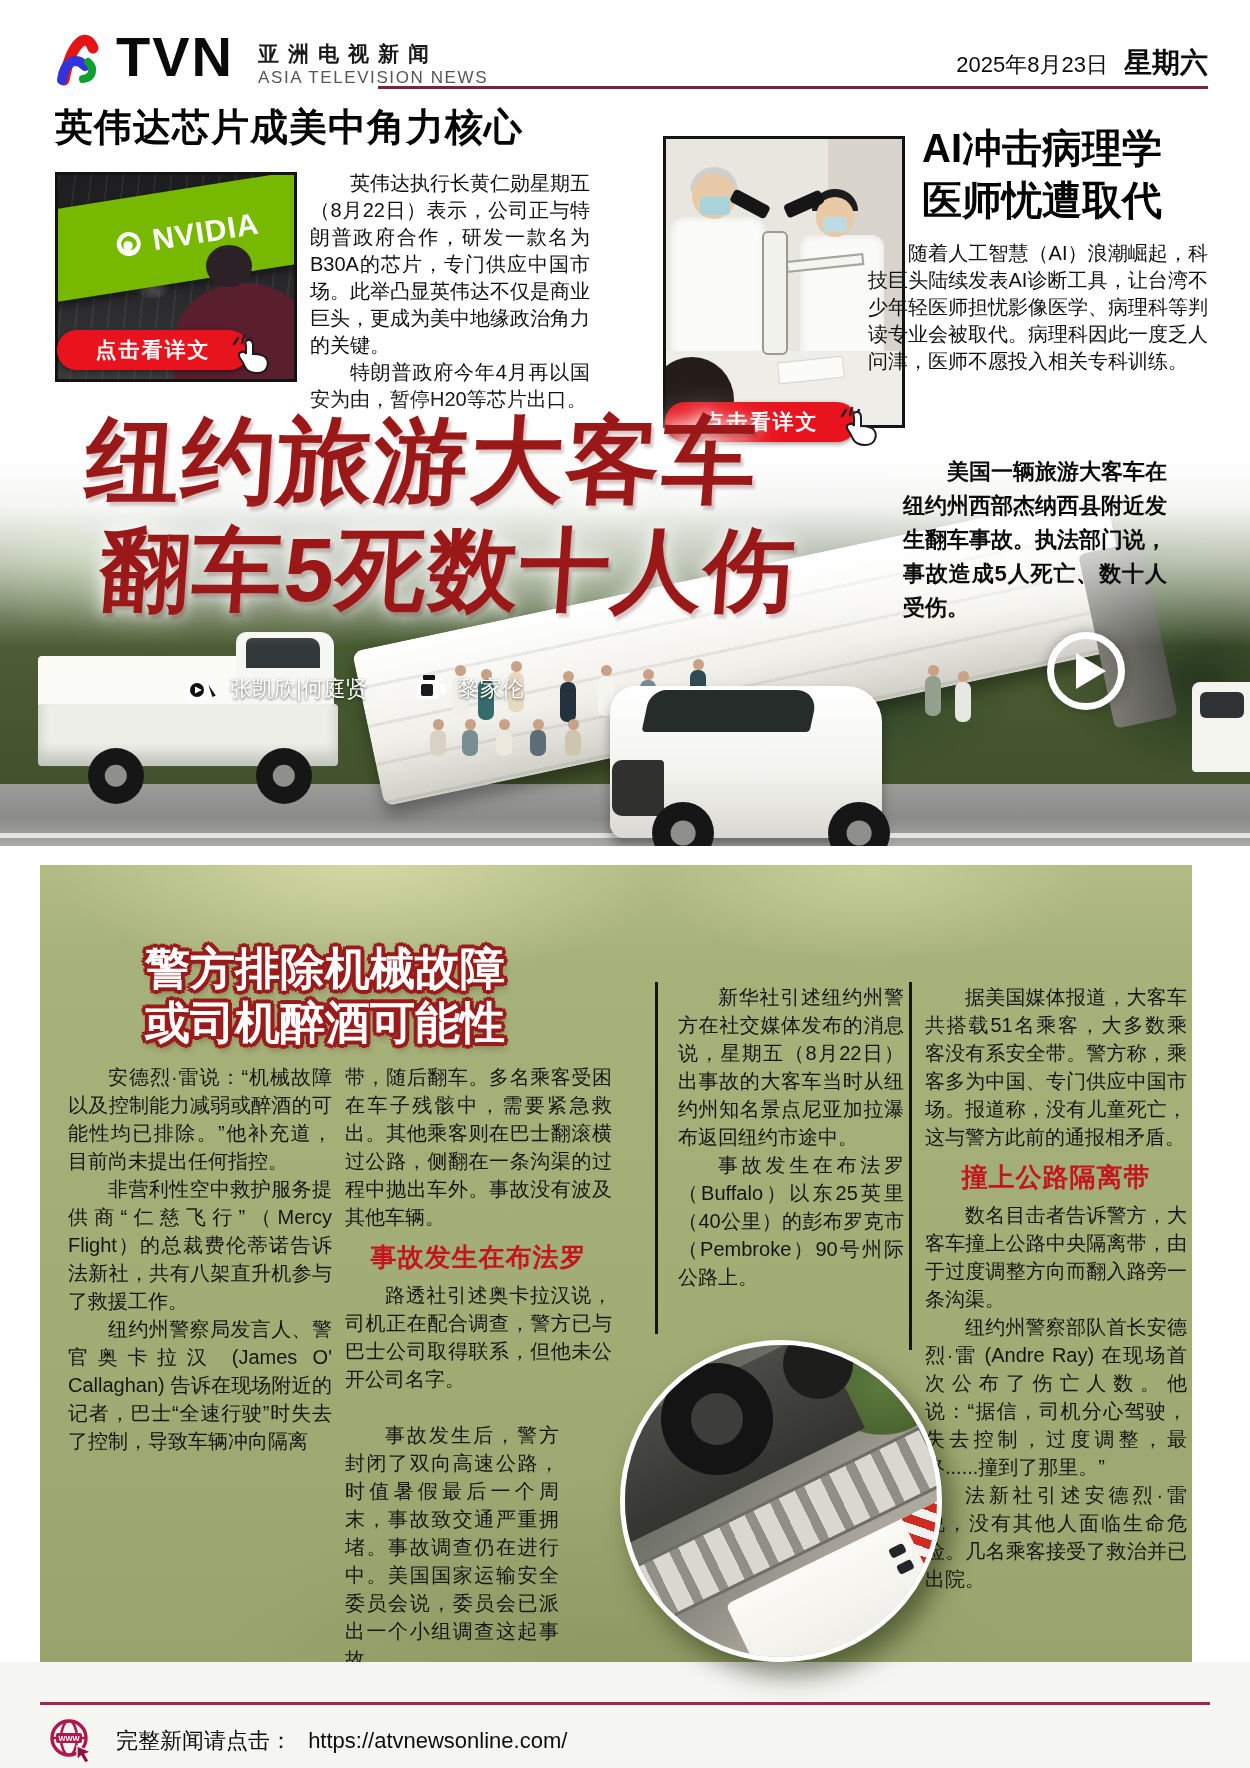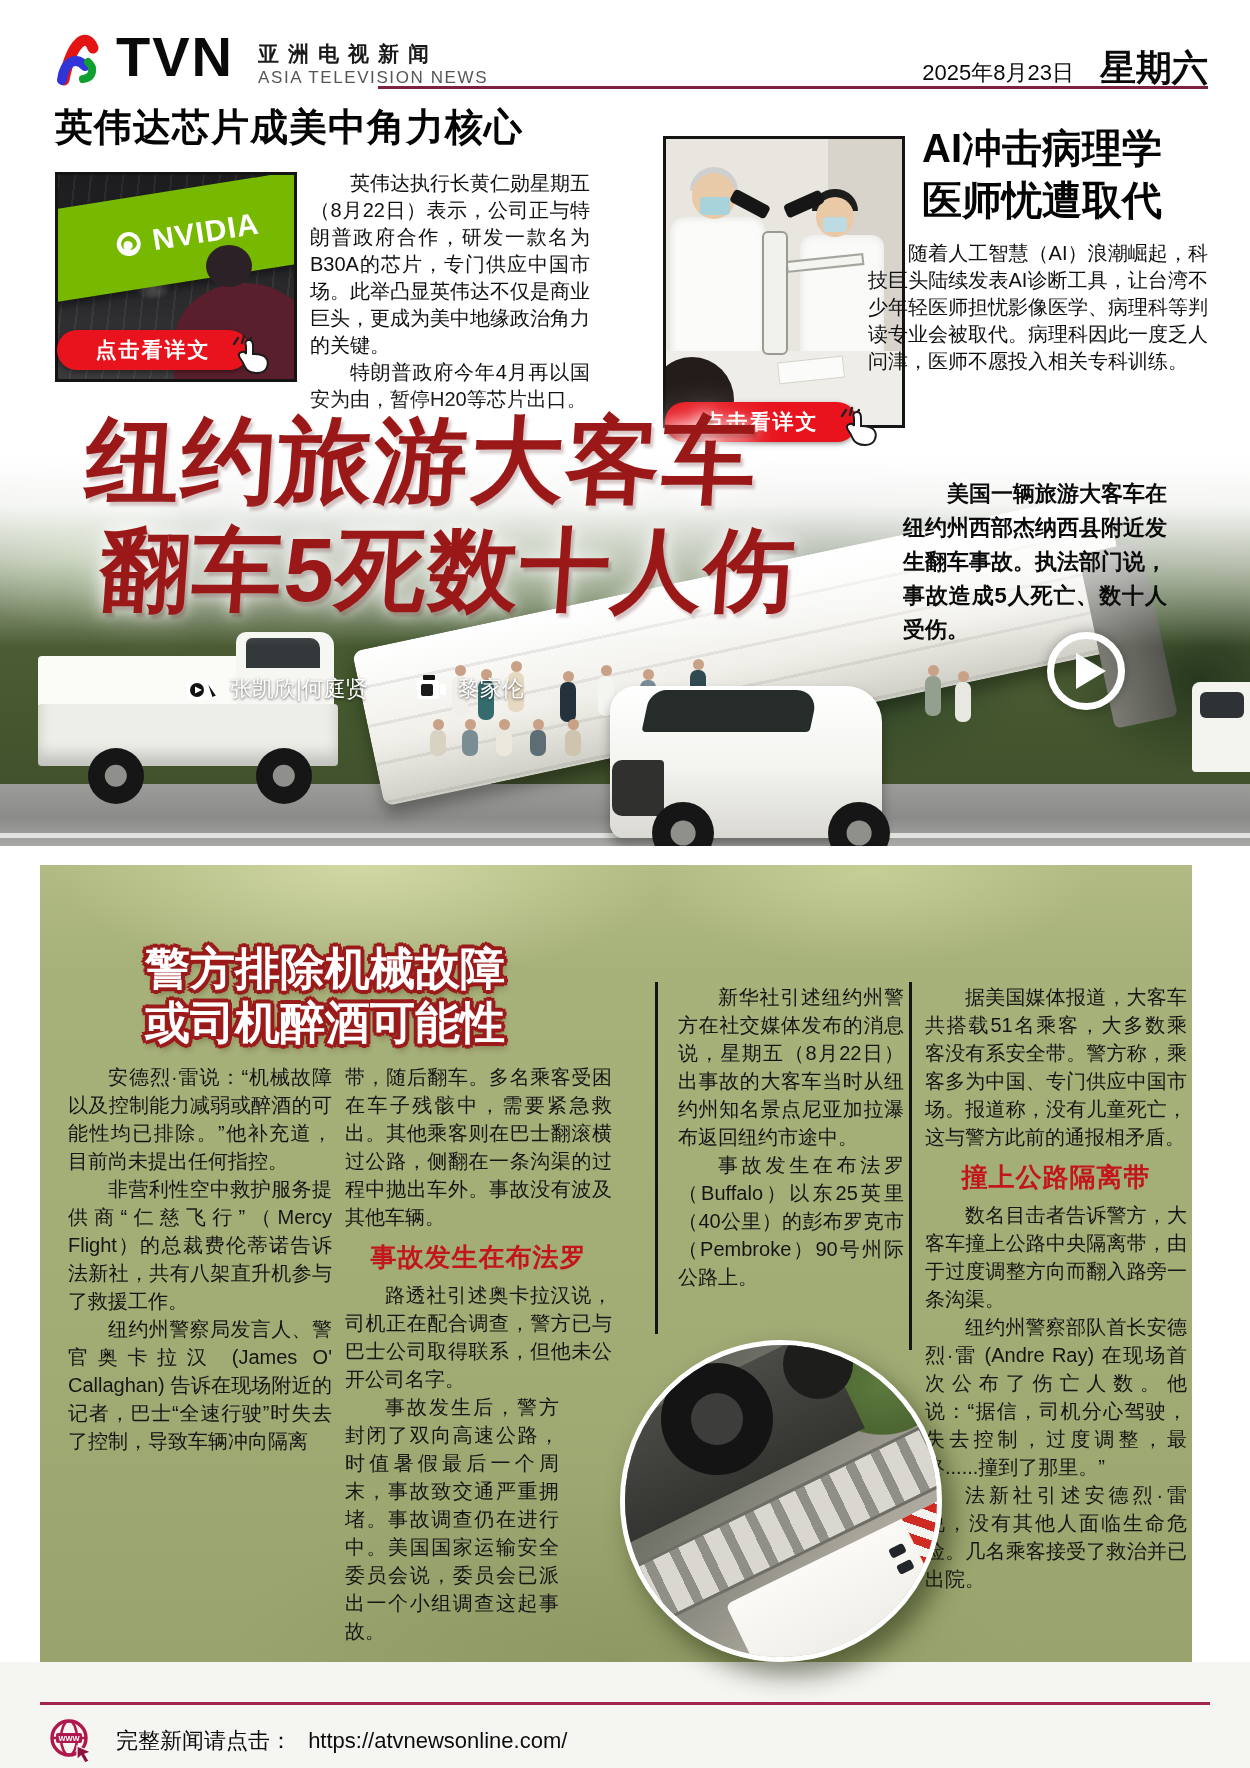--- a/index.html
+++ b/index.html
@@ -9,21 +9,21 @@
     background:#ffffff; overflow:hidden;
     font-family:"Liberation Sans","DejaVu Sans",sans-serif;
     color:#111;
   }
   
   .brand-a { position:absolute; left:52px; top:28px; }
   .brand-tvn { position:absolute; left:116px; top:24px; font-size:56px; font-weight:800; letter-spacing:2px; color:#0a0a0a; }
   .brand-cn { position:absolute; left:258px; top:40px; font-size:21px; font-weight:700; letter-spacing:9px; color:#1a1a1a; }
   .brand-en { position:absolute; left:258px; top:68px; font-size:17px; letter-spacing:1.6px; color:#555; }
   .date-box { position:absolute; right:42px; top:44px; font-size:22px; color:#0a0a0a; }
-  .date-box .weekday { font-size:36px; font-weight:800; margin-left:26px; }
+  .date-box .weekday { font-size:28px; font-weight:800; margin-left:16px; }
   .header-rule { position:absolute; left:378px; top:86px; width:830px; height:3px; background:#7e2040; }
 
   
   .tl-title { position:absolute; left:55px; top:102px; font-size:38px; font-weight:900; letter-spacing:1px; color:#050505; }
   .story-p { text-align:justify; font-size:20px; line-height:27px; }
   .story-p p { text-indent:2em; }
   .tl-text { position:absolute; left:310px; top:170px; width:280px; }
   .photo-frame { position:absolute; border:3px solid #141414; overflow:hidden; background:#222; }
   .nv-frame { left:55px; top:172px; width:242px; height:210px; }
   .nv-ceil { position:absolute; inset:0; background:
@@ -107,21 +107,21 @@
   .pp9 { left:955px; top:252px; background:#e8e8e2; }
   .sit { height:26px; top:300px; } .sp1 { left:430px; background:#d8d2c2; } .sp2 { left:462px; background:#7a8d92; }
   .sp3 { left:496px; background:#ece8dd; } .sp4 { left:530px; background:#5d6d75; } .sp5 { left:565px; background:#cfc4ae; }
   .hero-fade { position:absolute; inset:0; background:linear-gradient(180deg,#ffffff 0%, #ffffff 6%, rgba(255,255,255,.94) 18%, rgba(255,255,255,.6) 32%, rgba(255,255,255,0) 52%); }
   .h1a, .h1b { position:absolute; z-index:6; font-weight:900; color:#9a1818; transform:skewX(-4deg); letter-spacing:2px;
       text-shadow:3px 4px 3px rgba(70,0,0,.22), 0 0 16px rgba(255,255,255,.95), 0 0 36px rgba(255,255,255,.8); }
   .h1a { left:86px; top:398px; font-size:94px; }
   .h1b { left:100px; top:510px; font-size:90px; }
   .hero-intro { position:absolute; z-index:6; left:903px; top:455px; width:264px; font-size:22px; font-weight:700;
       line-height:34px; text-align:justify; color:#0b0b0b; }
-  .hero-intro p { text-indent:2em;margin-top:22px; }
+  .hero-intro p { text-indent:2em; }
   .credits { position:absolute; z-index:6; left:186px; top:674px; display:flex; align-items:center; gap:10px;
       color:#fff; font-size:22px; text-shadow:0 1px 3px rgba(0,0,0,.65); }
   .credits .gap { width:26px; }
   .play-btn { position:absolute; z-index:6; left:1047px; top:632px; width:78px; height:78px; border:7px solid #fff;
       border-radius:50%; box-shadow:0 0 12px rgba(0,0,0,.3); display:flex; align-items:center; justify-content:center; cursor:pointer; }
   .play-btn::after { content:""; margin-left:9px; border-left:30px solid #fff; border-top:18px solid transparent; border-bottom:18px solid transparent; }
 
   
   .green { position:absolute; left:40px; top:865px; width:1152px; height:797px;
       background:
@@ -130,21 +130,21 @@
       radial-gradient(520px 240px at 50% 100%, rgba(120,132,80,.35), transparent 75%),
       linear-gradient(180deg,#b2bb84 0%, #a7b17a 12%, #a2ac75 55%, #99a36d 100%); }
   .sec-title { position:absolute; left:90px; top:942px; width:470px; text-align:center; z-index:3;
       font-size:45px; line-height:54px; font-weight:900; color:#fff;
       text-shadow:-3px -3px 0 #9b1b1b, 3px -3px 0 #9b1b1b, -3px 3px 0 #9b1b1b, 3px 3px 0 #9b1b1b,
                   -4px 0 0 #9b1b1b, 4px 0 0 #9b1b1b, 0 -4px 0 #9b1b1b, 0 4px 0 #9b1b1b,
                   2px 6px 6px rgba(60,20,10,.35); }
   .colp { position:absolute; text-align:justify; font-size:20px; line-height:28px; color:#151515; }
   .colp p { text-indent:2em; }
   .colp p.cont { text-indent:0; }
-  .colp p.narrow { width:214px; }
+  .colp p.narrow { width:214px;margin-top:28px; }
   .col1 { left:68px;  top:1063px; width:264px; }
   .col2 { left:345px; top:1063px; width:267px; }
   .col3 { left:678px; top:983px;  width:226px; }
   .col4 { left:925px; top:983px;  width:262px; }
   .subhead { text-align:center; color:#c3161c; font-size:26px; font-weight:800; letter-spacing:1px; margin:12px 0 10px; text-indent:0 !important; }
   .vdiv { position:absolute; width:3px; background:#141414; z-index:2; }
   .vdiv-l { left:655px; top:982px; height:352px; }
   .vdiv-r { left:909px; top:982px; height:368px; }
   .crash-circle { position:absolute; left:620px; top:1340px; width:322px; height:322px; border-radius:50%;
       border:5px solid #fff; overflow:hidden; z-index:4; box-shadow:10px 14px 24px rgba(25,35,8,.5);

